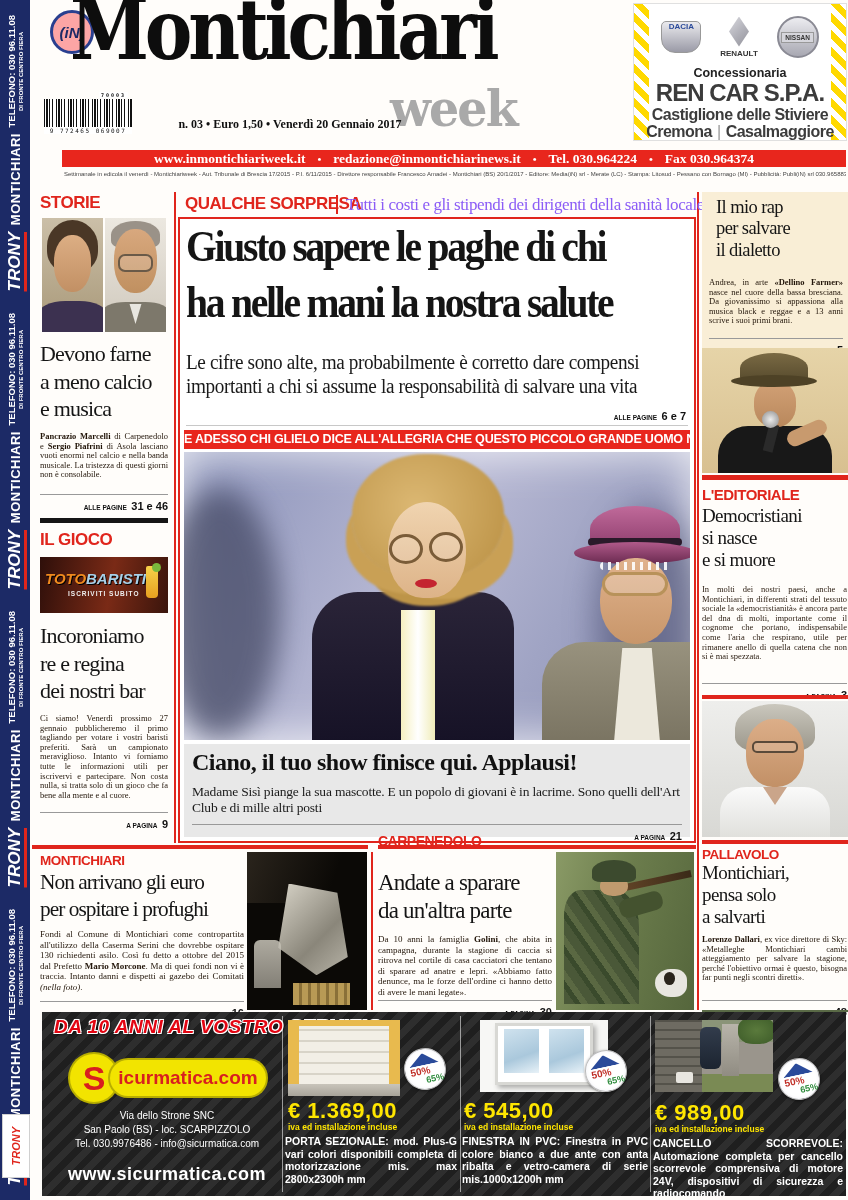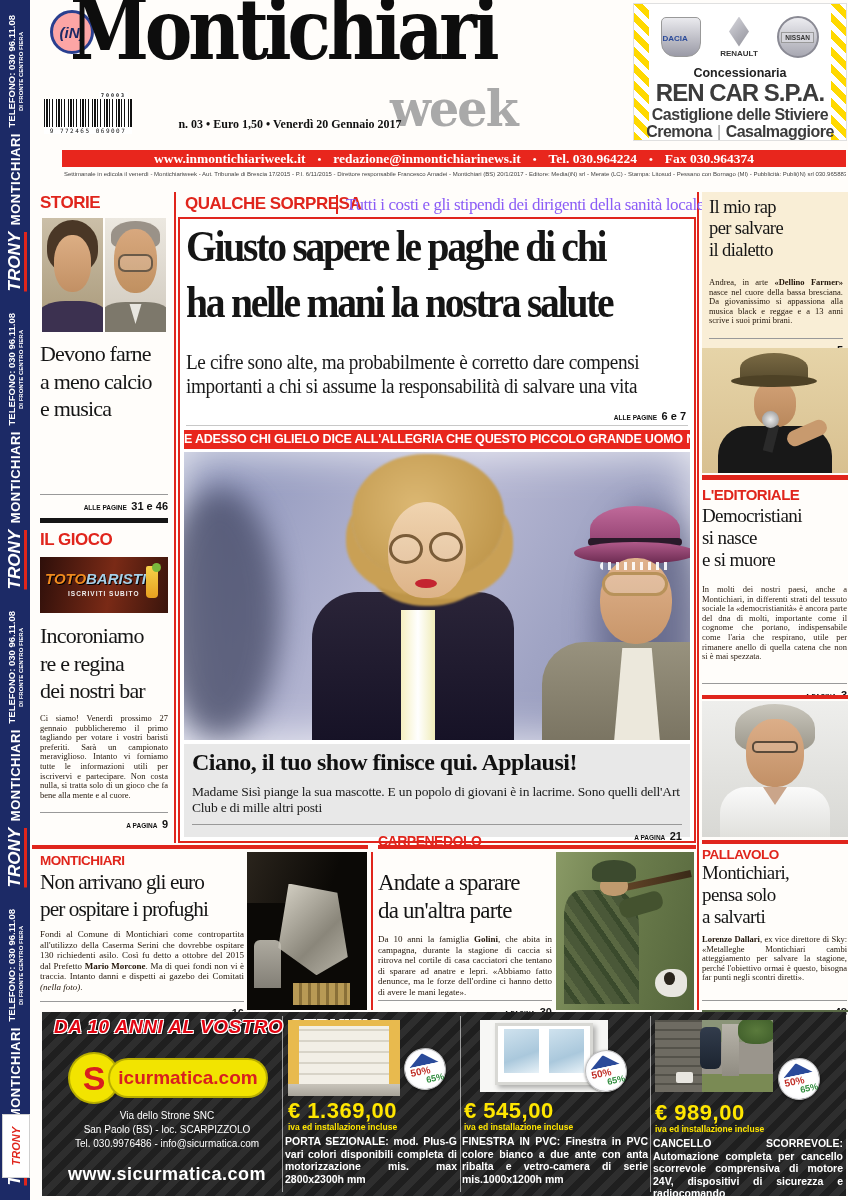--- a/index.html
+++ b/index.html
@@ -41,22 +41,22 @@
   .bc-num{position:absolute;bottom:-7px;left:0;right:0;background:#fff;text-align:center;
         font:400 6px "DejaVu Sans Mono",monospace;letter-spacing:1.5px;}
   .issue{position:absolute;left:150px;top:117px;width:280px;text-align:center;
         font-weight:700;font-size:12px;}
 
   
   .rencar{position:absolute;left:633px;top:3px;width:214px;height:138px;background:#fff;border:1px solid #e0e0e0;box-sizing:border-box;}
   .rc-strip{position:absolute;top:0;bottom:0;width:15px;background:repeating-linear-gradient(45deg,#ffd900 0 6px,#fff 6px 12px);}
   .rc-strip.l{left:0}.rc-strip.r{right:0}
   .rc-logos{position:absolute;left:18px;right:18px;top:7px;height:52px;display:flex;justify-content:space-around;align-items:center;}
-  .dacia{width:40px;height:40px;background:linear-gradient(#eaeaee,#9a9aa6);border:1px solid #999;
-        border-radius:5px 5px 14px 14px;display:flex;padding-top:16px;box-sizing:border-box;
+  .dacia{width:40px;height:32px;background:linear-gradient(#eaeaee,#9a9aa6);border:1px solid #999;
+        border-radius:5px 5px 14px 14px;display:flex;justify-content:center;padding-top:0;box-sizing:border-box;
         font:800 8px "Liberation Sans",sans-serif;color:#2a4a9a;}
   .renault{display:flex;flex-direction:column;align-items:center;gap:2px;}
   .diamond{width:20px;height:30px;background:linear-gradient(135deg,#d8d8de,#8f8f98);
         clip-path:polygon(50% 0,100% 50%,50% 100%,0 50%);}
   .renault b{font:800 8px "Liberation Sans",sans-serif;color:#333;}
   .nissan{width:42px;height:42px;border-radius:50%;background:linear-gradient(#ececf0,#a8a8b2);
         border:2px solid #8a8a94;box-sizing:border-box;display:flex;align-items:center;justify-content:center;}
   .nissan b{font:800 6.5px "Liberation Sans",sans-serif;color:#333;background:#d6d6dc;padding:1px 3px;border:1px solid #999;}
   .rc-conc{position:absolute;top:62px;left:0;right:0;text-align:center;font:700 12.5px "Liberation Sans",sans-serif;color:#222;}
   .rc-name{position:absolute;top:75px;left:0;right:0;text-align:center;font:800 24px "Liberation Sans",sans-serif;color:#3c3c3c;letter-spacing:-1px;}
@@ -150,21 +150,21 @@
   .c-glasses{left:418px;top:120px;width:66px;height:24px;border:3px solid #b8925a;border-radius:12px;background:rgba(255,255,255,.22);box-sizing:border-box;}
   .c-body{left:358px;top:190px;width:194px;height:100px;background:linear-gradient(#98927e,#7a7462);border-radius:42px 42px 0 0;}
   .c-shirt{left:430px;top:196px;width:46px;height:94px;background:#ece8dc;clip-path:polygon(18% 0,82% 0,100% 100%,0 100%);}
   .caption{position:absolute;left:4px;right:4px;top:525px;bottom:4px;background:#e8e8e8;}
   .cap-title{margin:5px 8px 2px;font-weight:700;font-size:24px;letter-spacing:-.5px;}
   .cap-sub{margin:8px 8px;font-size:13.5px;letter-spacing:-.2px;color:#1a1a1a;}
   .cap-page{margin:5px 8px 0;}
 
   
   .rap-box{position:absolute;left:702px;top:192px;width:146px;height:281px;background:#f9eed6;}
-  .rap-head{position:absolute;left:7px;top:5px;font-size:18.5px;line-height:1.15;letter-spacing:-.6px;}
+  .rap-head{position:absolute;left:14px;top:5px;font-size:18.5px;line-height:1.15;letter-spacing:-.6px;}
   .rap-body{position:absolute;left:7px;right:5px;top:86px;font-size:8.5px;}
   .rap-page{position:absolute;left:7px;right:5px;top:146px;}
   .rap-photo{position:absolute;left:0;right:0;top:156px;height:125px;overflow:hidden;background:linear-gradient(#e6d4a8,#d8c090);}
   .r-hat{left:38px;top:5px;width:68px;height:30px;background:linear-gradient(#7a6a44,#55492c);border-radius:50% 50% 20% 20%;}
   .r-brim{left:29px;top:27px;width:86px;height:12px;background:#4e4226;border-radius:50%;}
   .r-face{left:52px;top:33px;width:42px;height:46px;background:linear-gradient(#d2a176,#b9885c);border-radius:45%;}
   .r-mic{left:60px;top:63px;width:17px;height:17px;background:radial-gradient(#ececec,#8a8a8a);border-radius:50%;}
   .r-mich{left:64px;top:76px;width:10px;height:28px;background:#2a2a2a;transform:rotate(14deg);}
   .r-body{left:16px;top:78px;width:114px;height:47px;background:#181818;border-radius:30px 30px 0 0;}
   .r-arm{left:84px;top:77px;width:42px;height:16px;background:#c89a6e;transform:rotate(-24deg);border-radius:8px;}
@@ -353,20 +353,23 @@
       <div class="sh p-hair2"></div>
       <div class="sh p-face2"></div>
       <div class="sh p-glass2"></div>
       <div class="sh p-body2"></div>
       <div class="sh p-shirt2"></div>
     </div>
   </div>
   <div class="headline storie-head">Devono farne
 a meno calcio
 e musica</div>
+  <div class="bodytxt storie-body">
+    <b>Pancrazio Marcelli</b><span> di Carpenedolo e </span><b>Sergio Piafrini</b><span> di Asola lasciano vuoti enormi nel calcio e nella banda musicale. La tristezza di questi giorni non è consolabile.</span>
+  </div>
   <div class="pref storie-page">
     <span class="pr-l">ALLE PAGINE</span>
     <span class="pr-n">31 e 46</span>
   </div>
 
   <div class="hrule-blk" style="left:40px;top:518px;width:128px;"></div>
   <div class="kick" style="left:40px;top:530px;font-size:17px;">IL GIOCO</div>
   <div class="gioco-promo">
     <span class="sh promo-toto">TOTO</span>
     <span class="sh promo-baristi">BARISTI</span>

